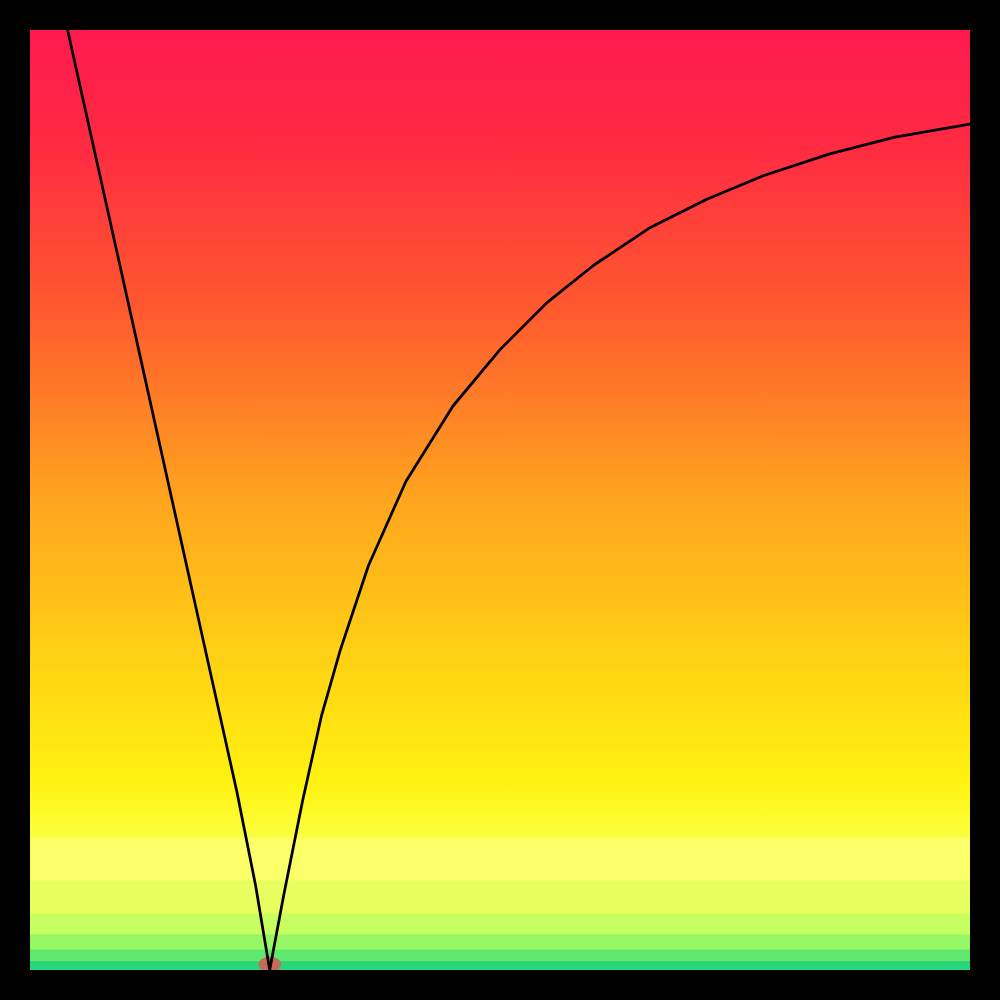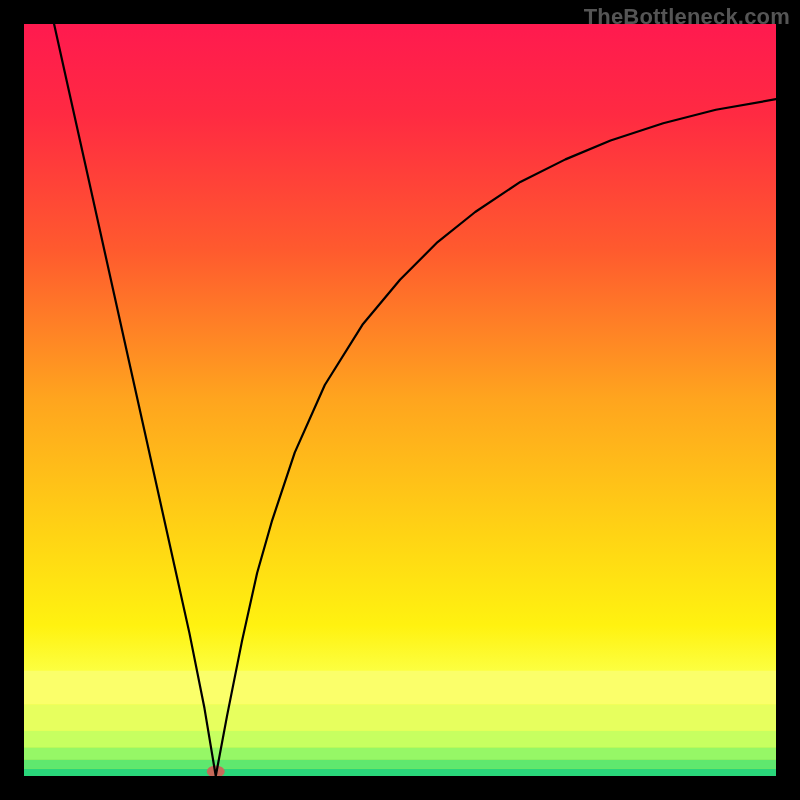--- a/index.html
+++ b/index.html
@@ -39,21 +39,20 @@
   svg {
     display: block;
     width: 752px;
     height: 752px;
   }
 </style>
 </head>
 <body>
 <div class="outer">
 
-  <div class="attribution">TheBottleneck.com</div>
 
   <div class="plot-wrap">
     <svg id="chart-svg" viewBox="0 0 752 752" preserveAspectRatio="none">
       <defs>
         <linearGradient id="bg-grad" x1="0" y1="0" x2="0" y2="1">
 
         <stop offset="0%" stop-color="#ff1a4f"></stop>
             <stop offset="12%" stop-color="#ff2a42"></stop>
             <stop offset="30%" stop-color="#ff5a2e"></stop>
             <stop offset="50%" stop-color="#ffa51e"></stop>

